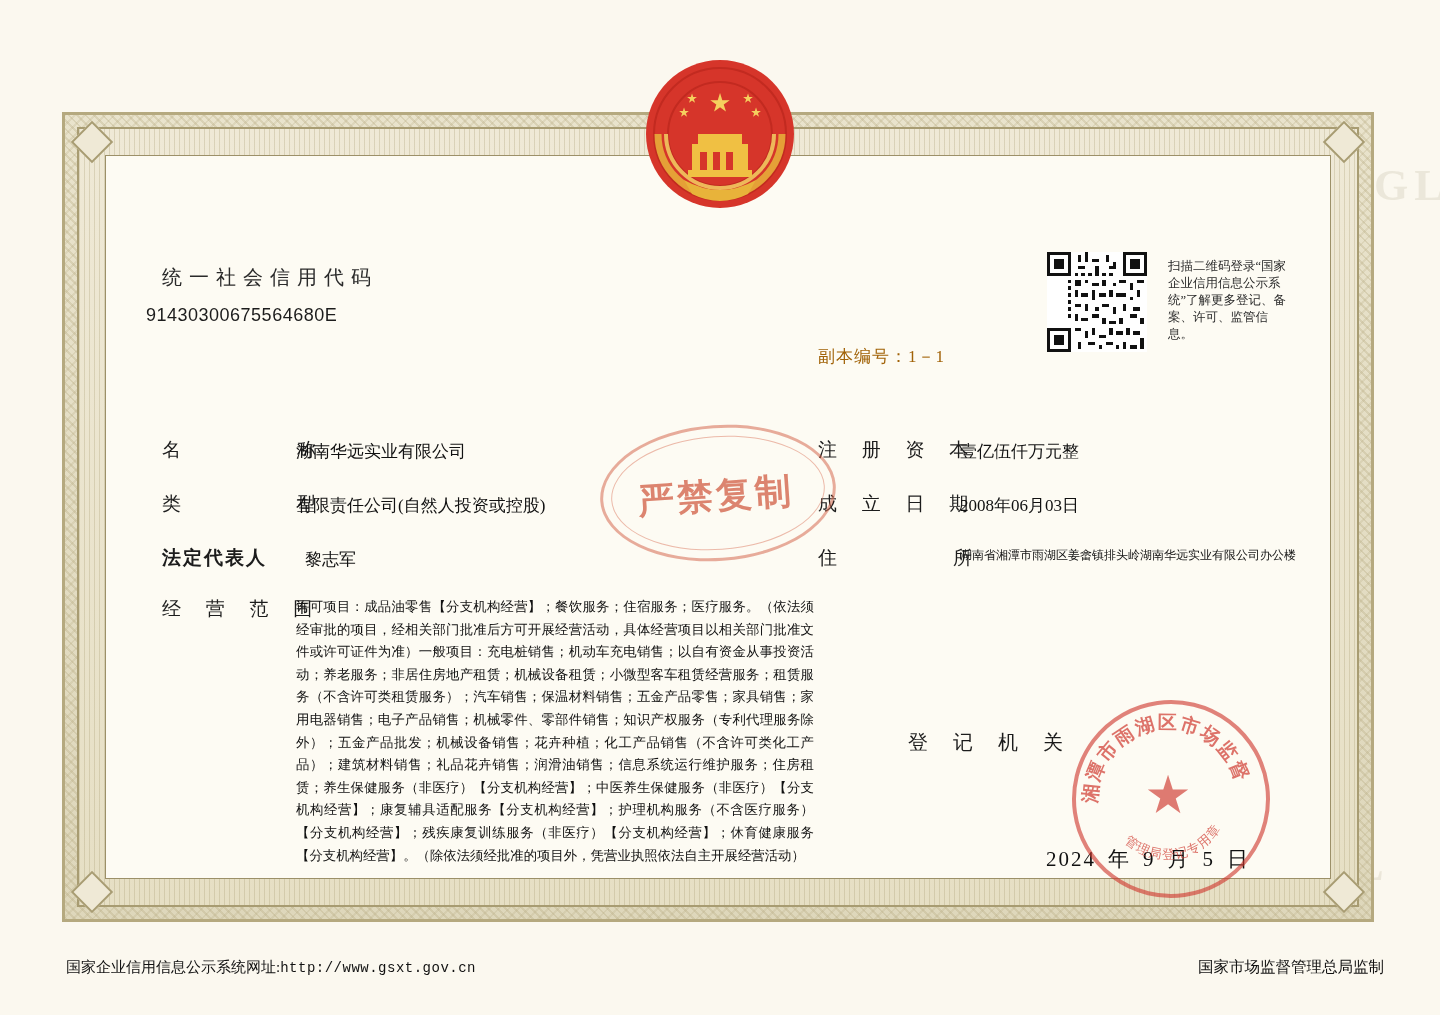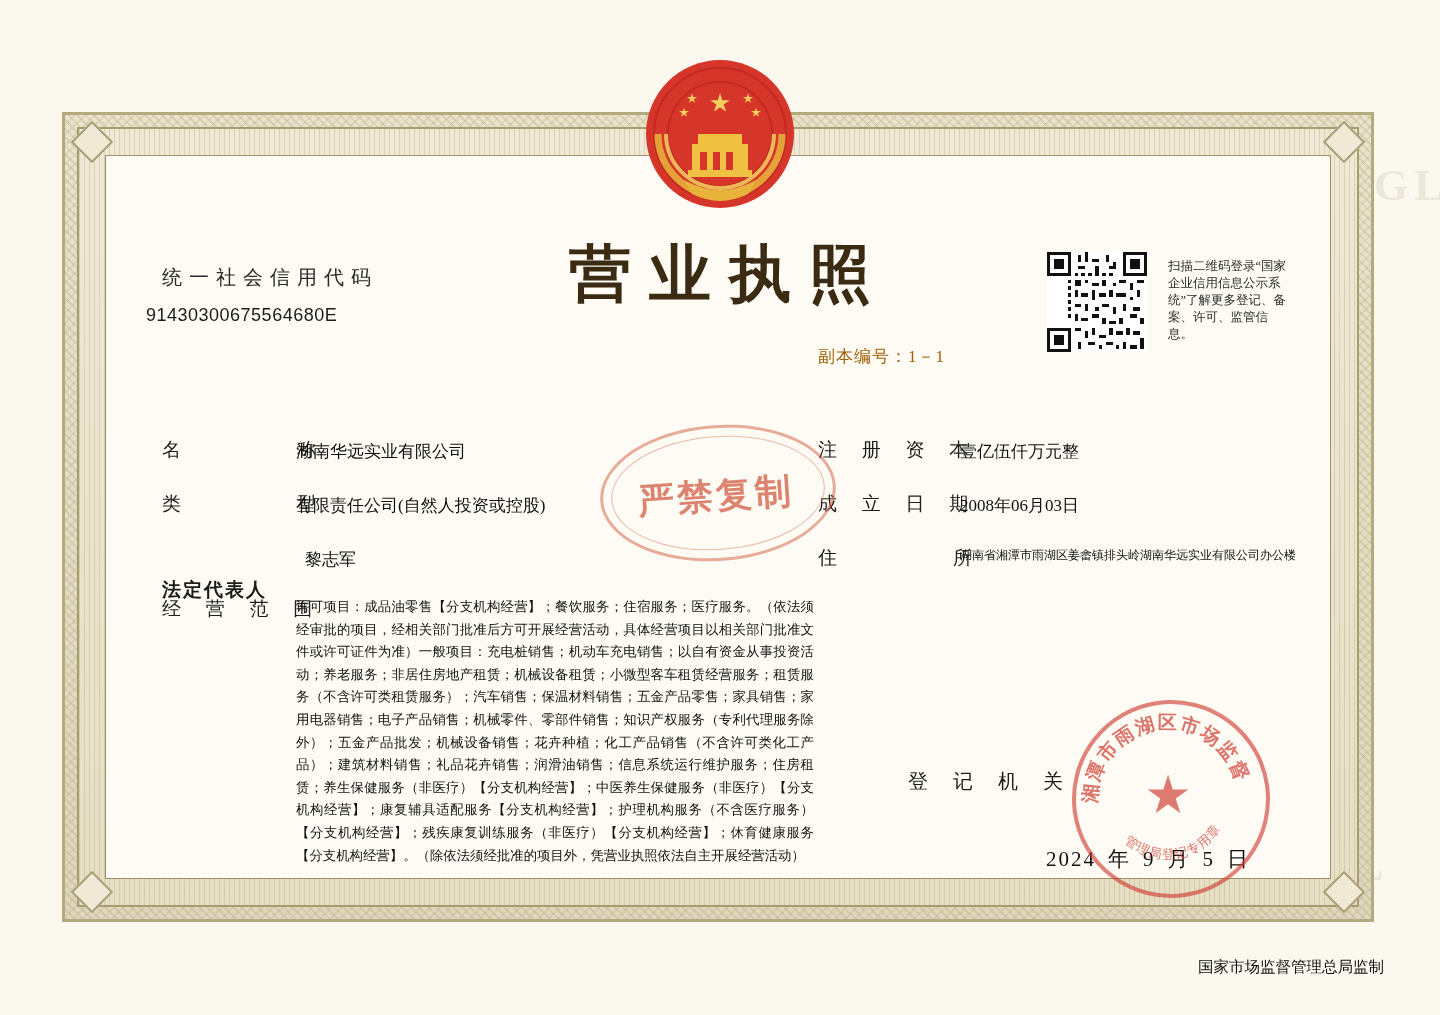--- a/index.html
+++ b/index.html
@@ -190,21 +190,21 @@
     position: absolute;
     left: 960px; top: 540px;
     width: 336px;
     font-size: 12px;
     line-height: 30px;
     color: #111;
   }
 
   .reg-org-label {
     position: absolute;
-    left: 908px; top: 768px;
+    left: 908px; top: 729px;
     font-size: 20px;
     letter-spacing: 10px;
     color: #1c1c1c;
   }
 
   .date-line {
     position: absolute;
     left: 1040px; top: 845px;
     font-size: 21px;
     color: #111;
@@ -371,21 +371,20 @@
         <text x="52" y="54" text-anchor="middle" font-size="11" fill="#f5cf5e">★</text>
         <text x="44" y="68" text-anchor="middle" font-size="11" fill="#f5cf5e">★</text>
         <text x="108" y="54" text-anchor="middle" font-size="11" fill="#f5cf5e">★</text>
         <text x="116" y="68" text-anchor="middle" font-size="11" fill="#f5cf5e">★</text>
 
         <path d="M44 132 q36 20 72 0 l-8 14 q-28 14 -56 0 z" fill="#e8b33a"></path>
       </g>
     </svg>
   </div>
 
-  <div class="title">营业执照</div>
   <div class="copy-number">
     <span>副本编号：</span><span>1－1</span>
   </div>
 
   <div class="usci-label">统一社会信用代码</div>
   <div class="usci-value">91430300675564680E</div>
 
   <div class="qr">
     <svg width="100" height="100" viewBox="0 0 29 29" shape-rendering="crispEdges">
       <rect width="29" height="29" fill="#fff"></rect>
@@ -481,21 +480,21 @@
     </svg>
   </div>
   <div class="qr-note">扫描二维码登录“国家企业信用信息公示系统”了解更多登记、备案、许可、监管信息。</div>
 
   <div class="fld-label sp4" style="left:162px; top:437px;">名　　称</div>
   <div class="fld-value" style="left:296px; top:440px;">湖南华远实业有限公司</div>
 
   <div class="fld-label sp4" style="left:162px; top:491px;">类　　型</div>
   <div class="fld-value" style="left:296px; top:494px;">有限责任公司(自然人投资或控股)</div>
 
-  <div class="fld-label" style="left:162px; top:545px; letter-spacing:2px; font-weight:bold;margin-top:32px;">法定代表人</div>
+  <div class="fld-label" style="left:162px; top:545px; letter-spacing:2px; font-weight:bold;">法定代表人</div>
   <div class="fld-value" style="left:305px; top:548px;">黎志军</div>
 
   <div class="scope-label">经 营 范 围</div>
   <div class="scope-text">许可项目：成品油零售【分支机构经营】；餐饮服务；住宿服务；医疗服务。（依法须经审批的项目，经相关部门批准后方可开展经营活动，具体经营项目以相关部门批准文件或许可证件为准）一般项目：充电桩销售；机动车充电销售；以自有资金从事投资活动；养老服务；非居住房地产租赁；机械设备租赁；小微型客车租赁经营服务；租赁服务（不含许可类租赁服务）；汽车销售；保温材料销售；五金产品零售；家具销售；家用电器销售；电子产品销售；机械零件、零部件销售；知识产权服务（专利代理服务除外）；五金产品批发；机械设备销售；花卉种植；化工产品销售（不含许可类化工产品）；建筑材料销售；礼品花卉销售；润滑油销售；信息系统运行维护服务；住房租赁；养生保健服务（非医疗）【分支机构经营】；中医养生保健服务（非医疗）【分支机构经营】；康复辅具适配服务【分支机构经营】；护理机构服务（不含医疗服务）【分支机构经营】；残疾康复训练服务（非医疗）【分支机构经营】；休育健康服务【分支机构经营】。（除依法须经批准的项目外，凭营业执照依法自主开展经营活动）</div>
 
   <div class="fld-label sp3" style="left:818px; top:437px;">注 册 资 本</div>
   <div class="fld-value" style="left:960px; top:440px;">壹亿伍仟万元整</div>
 
   <div class="fld-label sp3" style="left:818px; top:491px;">成 立 日 期</div>
   <div class="fld-value" style="left:960px; top:494px;">2008年06月03日</div>
@@ -524,15 +523,18 @@
   <svg class="seal-bottom" viewBox="0 0 190 190">
     <defs>
       <path id="arcBot" d="M 34 108 A 62 62 0 0 0 156 108" fill="none"></path>
     </defs>
     <text>
       <textPath href="#arcBot" startOffset="50%" text-anchor="middle">管理局登记专用章</textPath>
     </text>
   </svg>
   <div class="seal-star">★</div>
 
+  <div class="footer-left">
+    <span>国家企业信用信息公示系统网址:</span><span class="url">http://www.gsxt.gov.cn</span>
+  </div>
   <div class="footer-right">国家市场监督管理总局监制</div>
 
 </div>
 
 </body></html>

